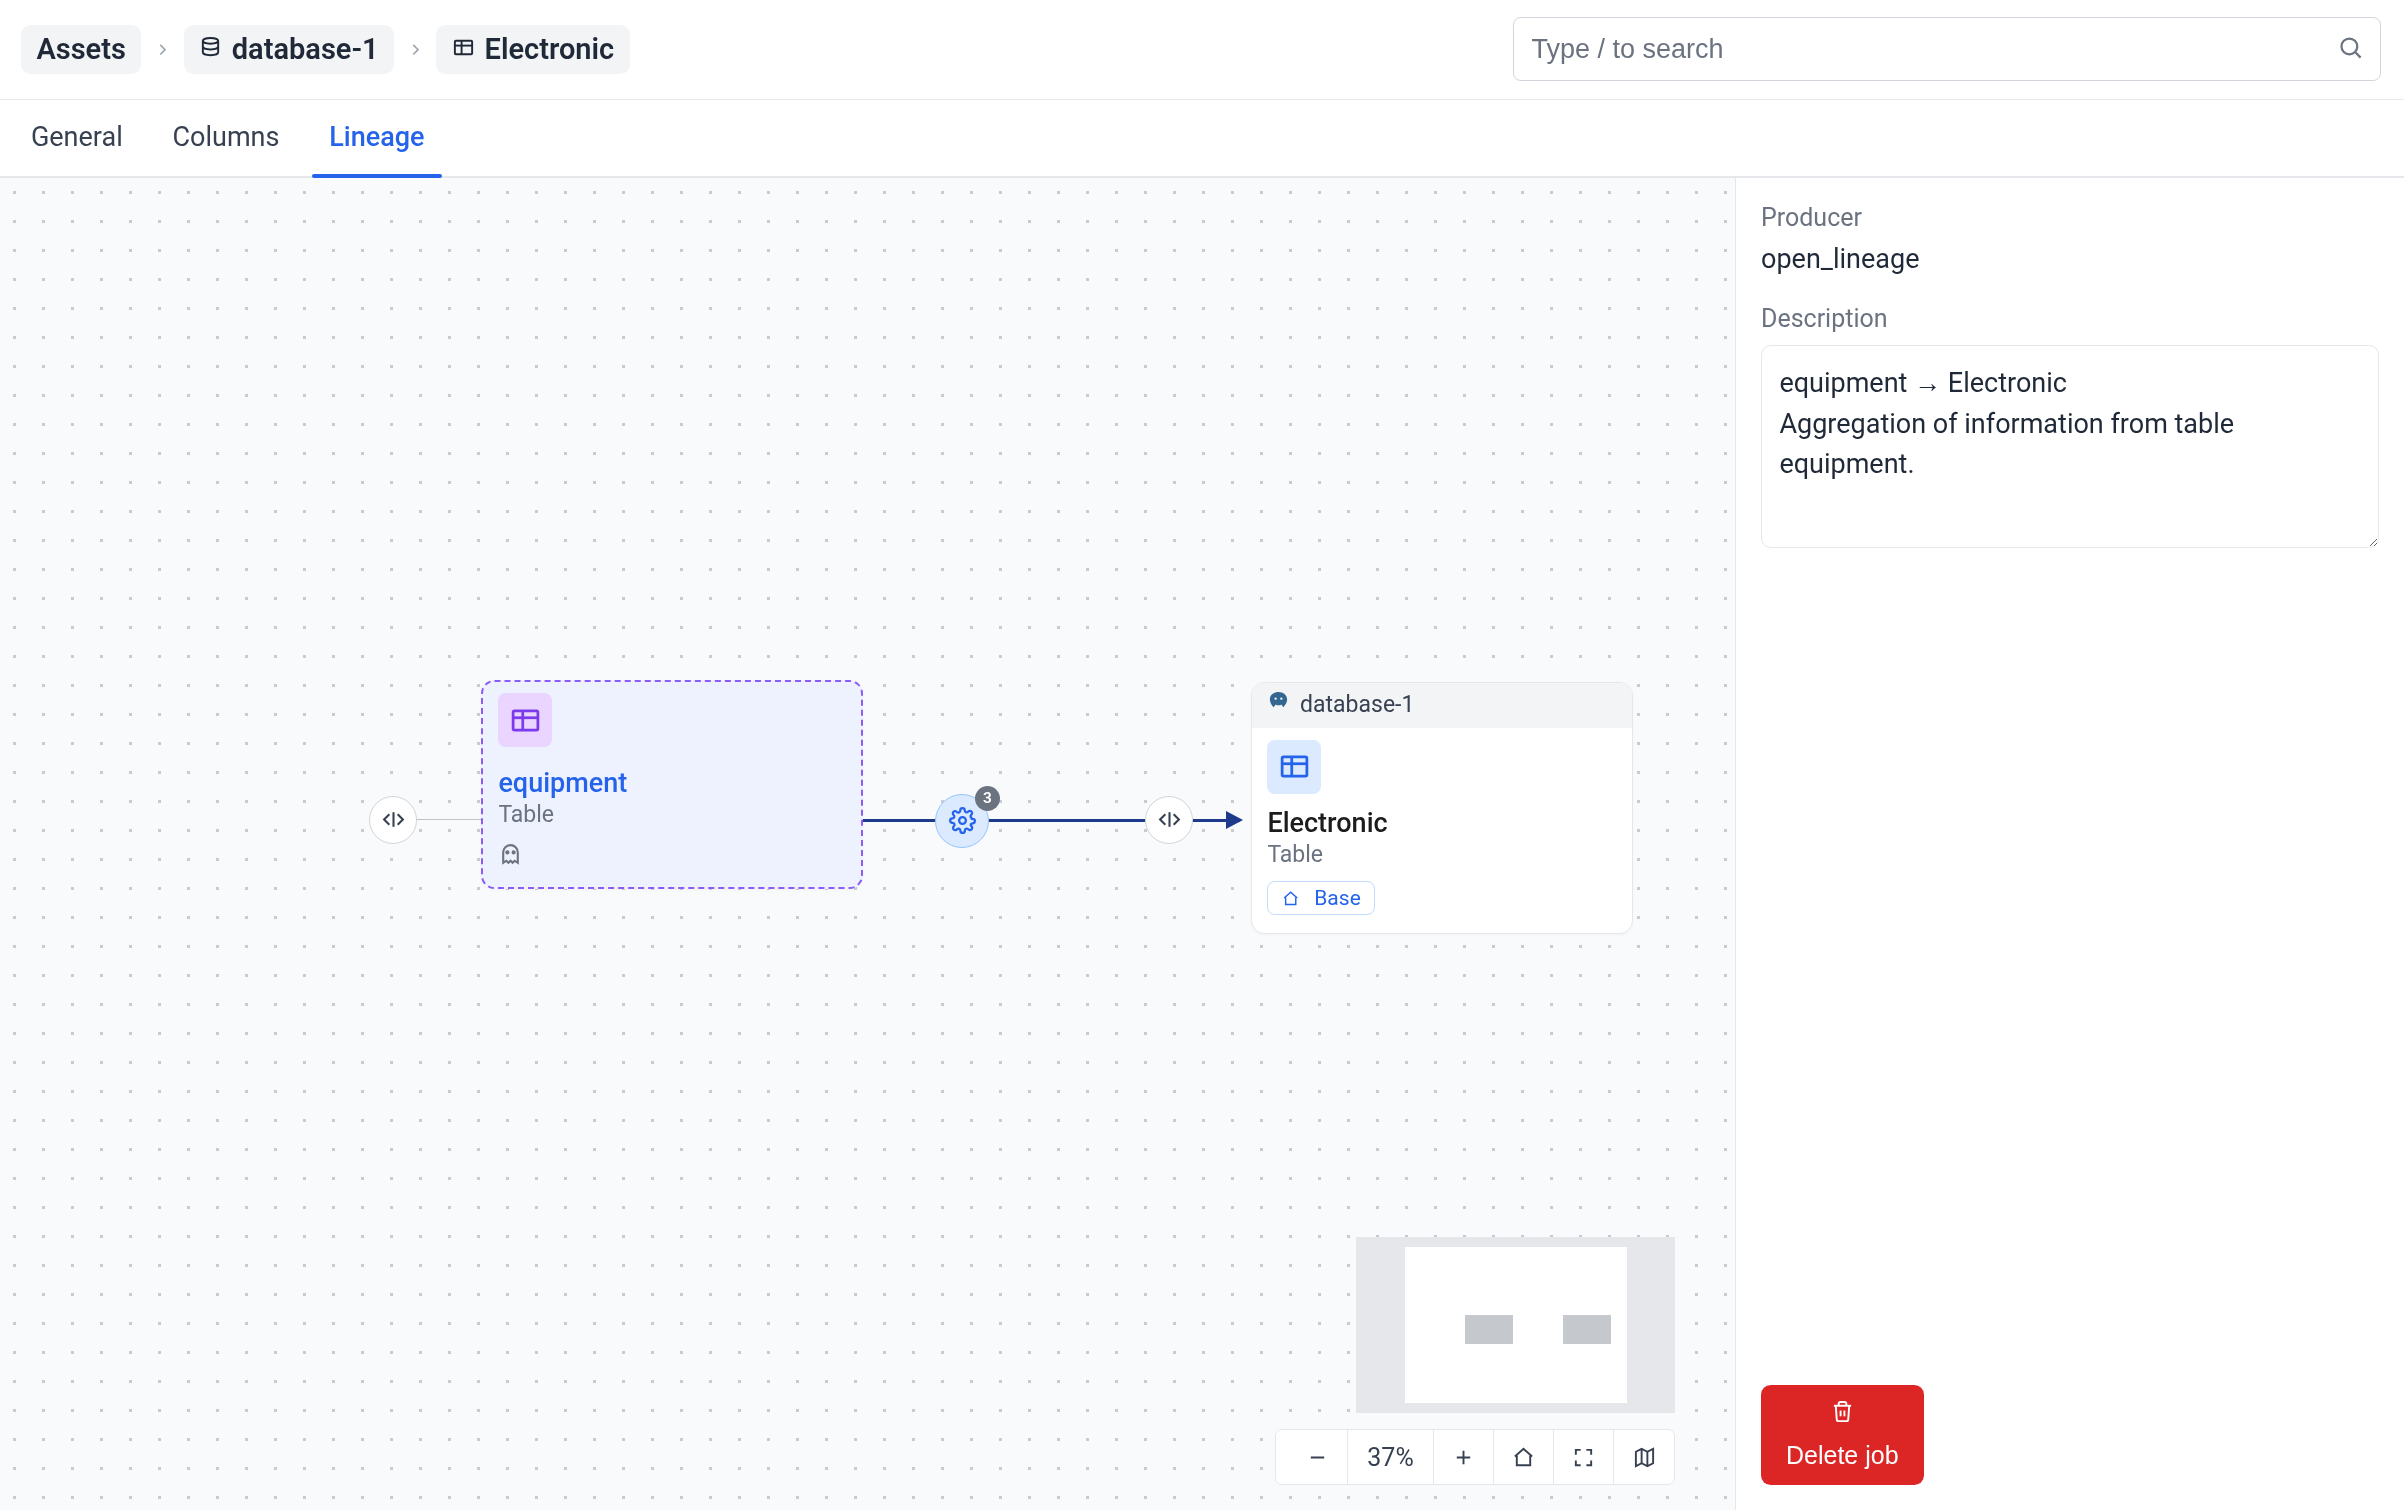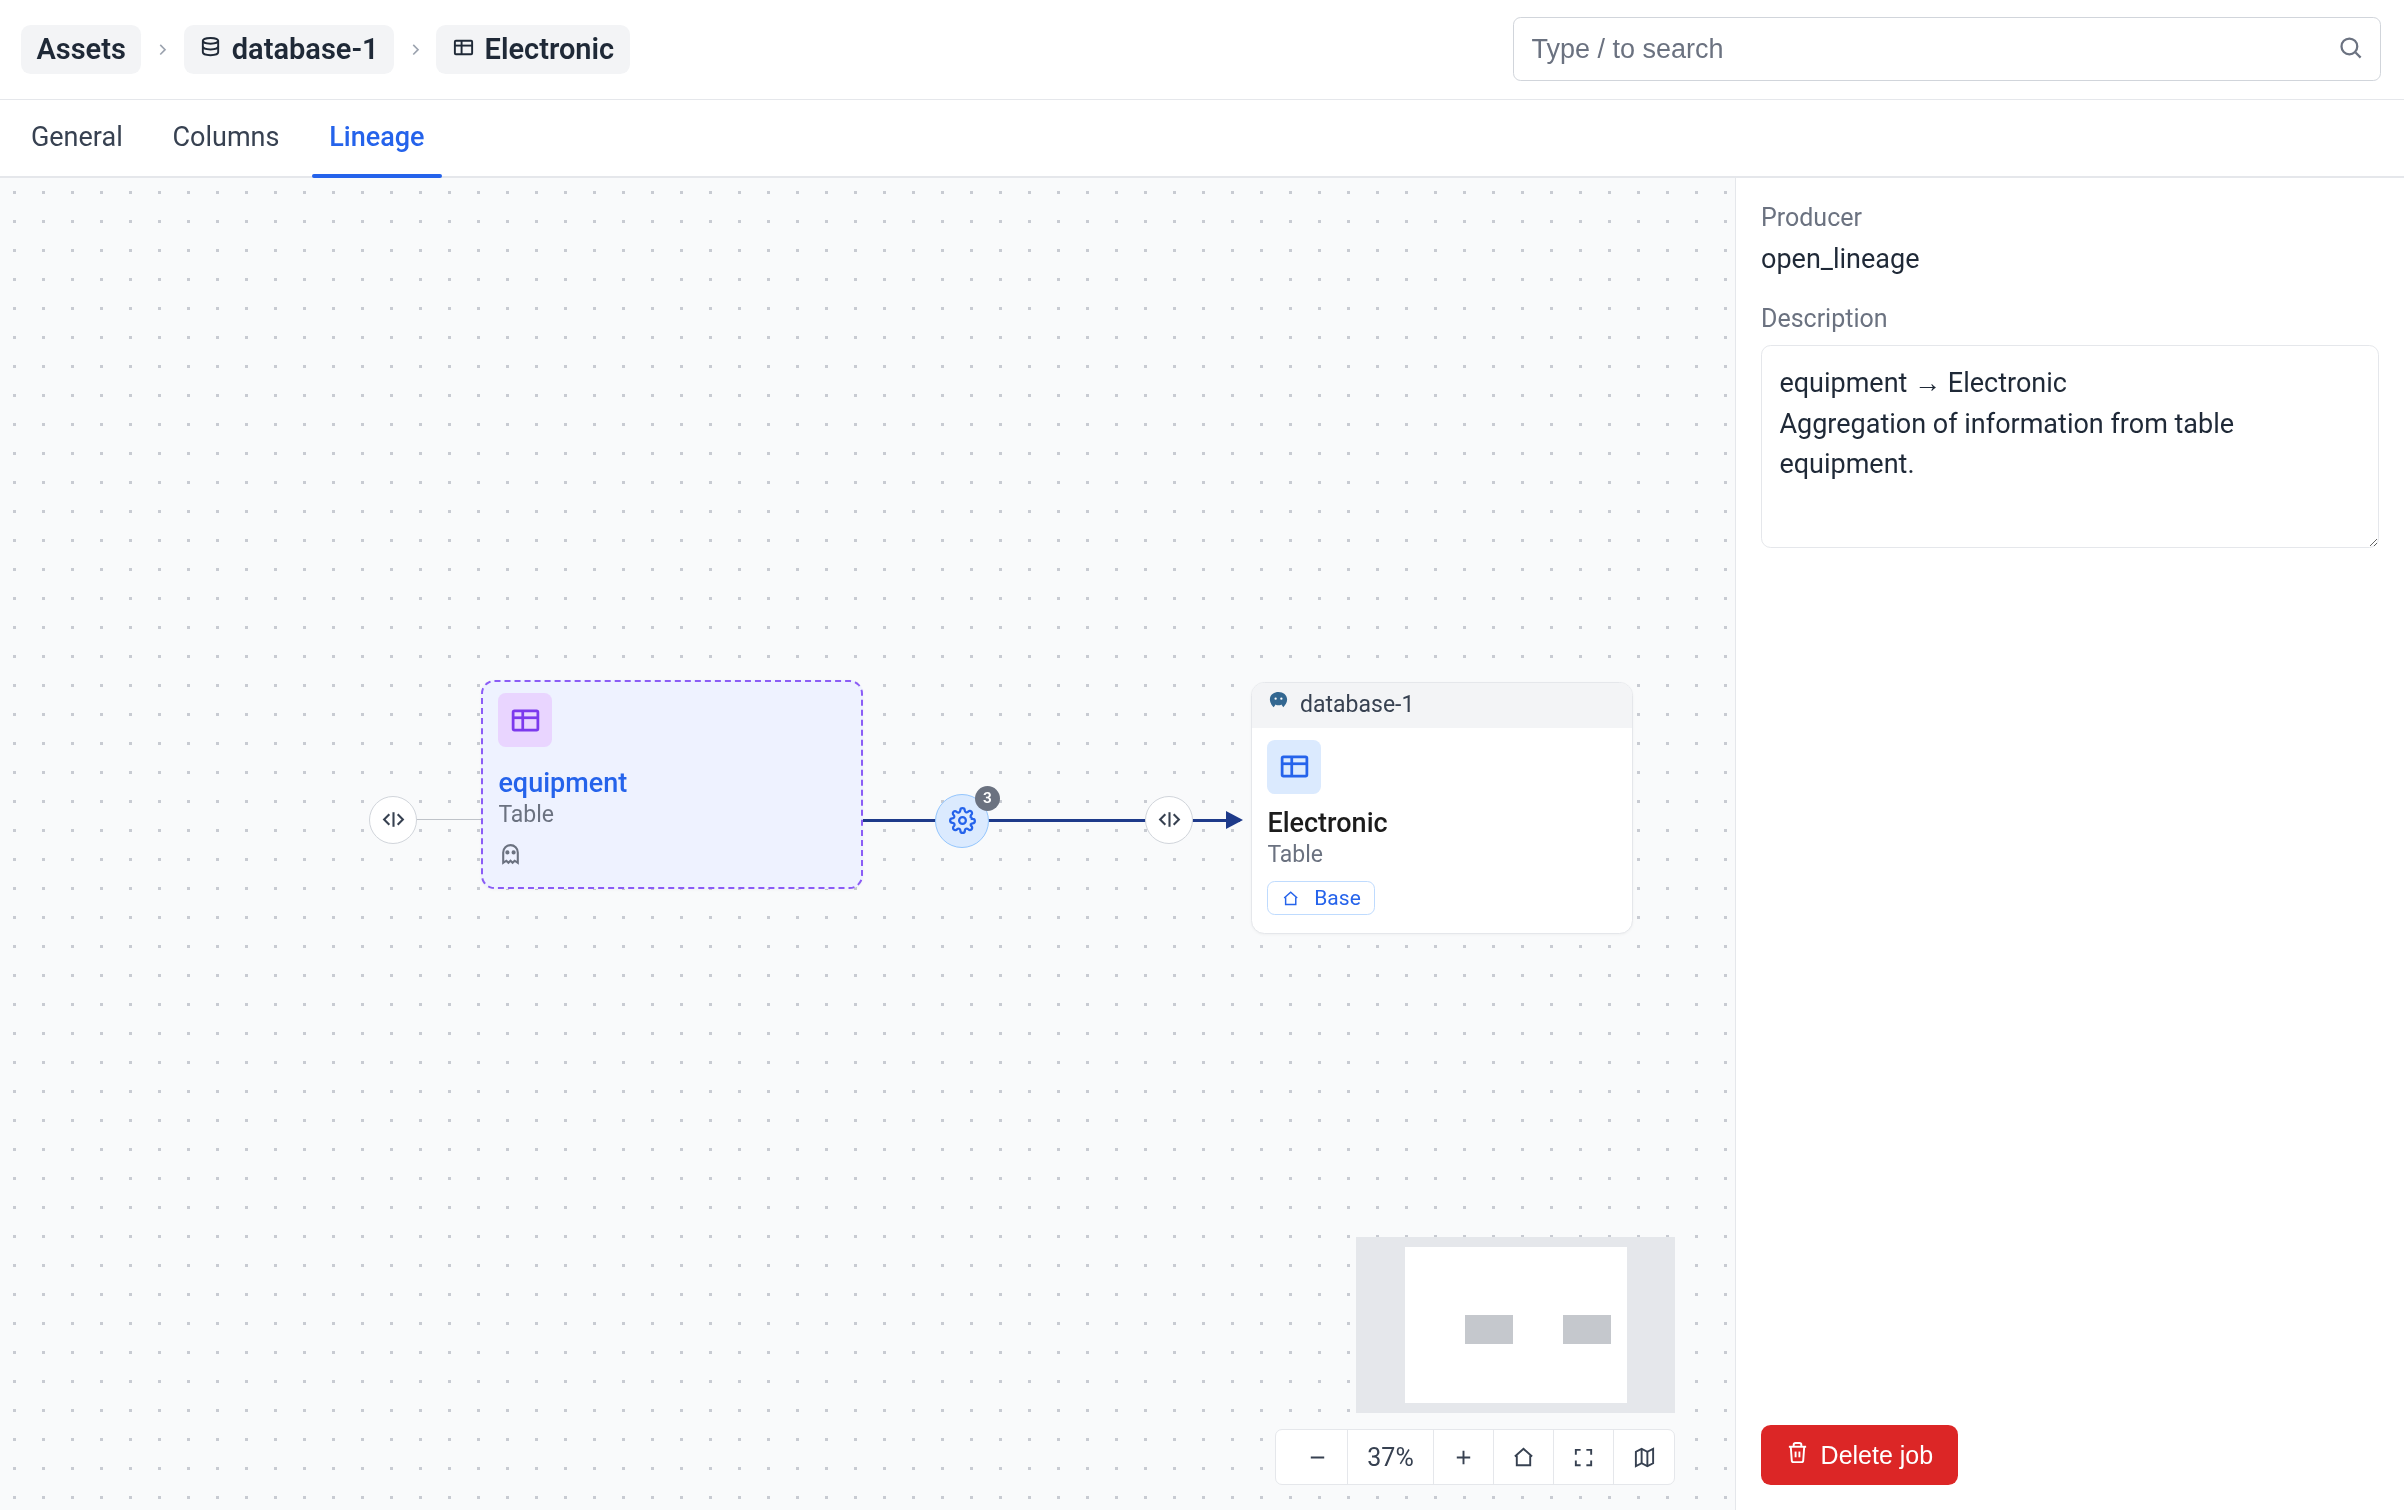--- a/index.html
+++ b/index.html
@@ -93,21 +93,21 @@
 .panel-title { font-size: 29px; font-weight: 500; }
 .virtual-badge { padding: 1.9px 11.6px; border: 1.9px solid #d8b4fe; border-radius: 7.7px; color: #7c3aed; font-size: 23px; background: #faf5ff; }
 .panel-header .spacer { flex: 1; }
 .close-btn { cursor: pointer; color: #6b7280; }
 .close-btn svg { width: 27px; height: 27px; }
 .panel-body { padding: 25px; flex: 1; overflow: auto; }
 .field-label { font-size: 25px; color: #6b7280; margin-bottom: 11.6px; }
 .field-value { font-size: 27px; color: #1f2937; margin-bottom: 29px; }
 .desc-area { width: 100%; min-height: 203px; border: 1.9px solid #e5e7eb; border-radius: 9.7px; padding: 17.4px; font-size: 27px; font-family: inherit; line-height: 1.5; resize: both; color: #1f2937; }
 .panel-footer { padding: 25px; }
-.delete-btn { background: #dc2626; color: #fff; border: none; border-radius: 9.7px; padding: 15.4px 25px; font-size: 25px; display: flex; align-items: center; gap: 11.6px; cursor: pointer; }
+.delete-btn { background: #dc2626; color: #fff; border: none; border-radius: 9.7px; padding: 15.4px 25px; font-size: 25px; display: flex; align-items: center; gap: 11.6px; cursor: pointer; flex-direction: column; }
 .delete-btn svg { width: 23px; height: 23px; }
 
 .close-x { cursor: pointer; color: #6b7280; }
 .pg-icon svg { width: 23px; height: 23px; }
 </style>
 </head>
 <body>
 
 <div class="app">
 

